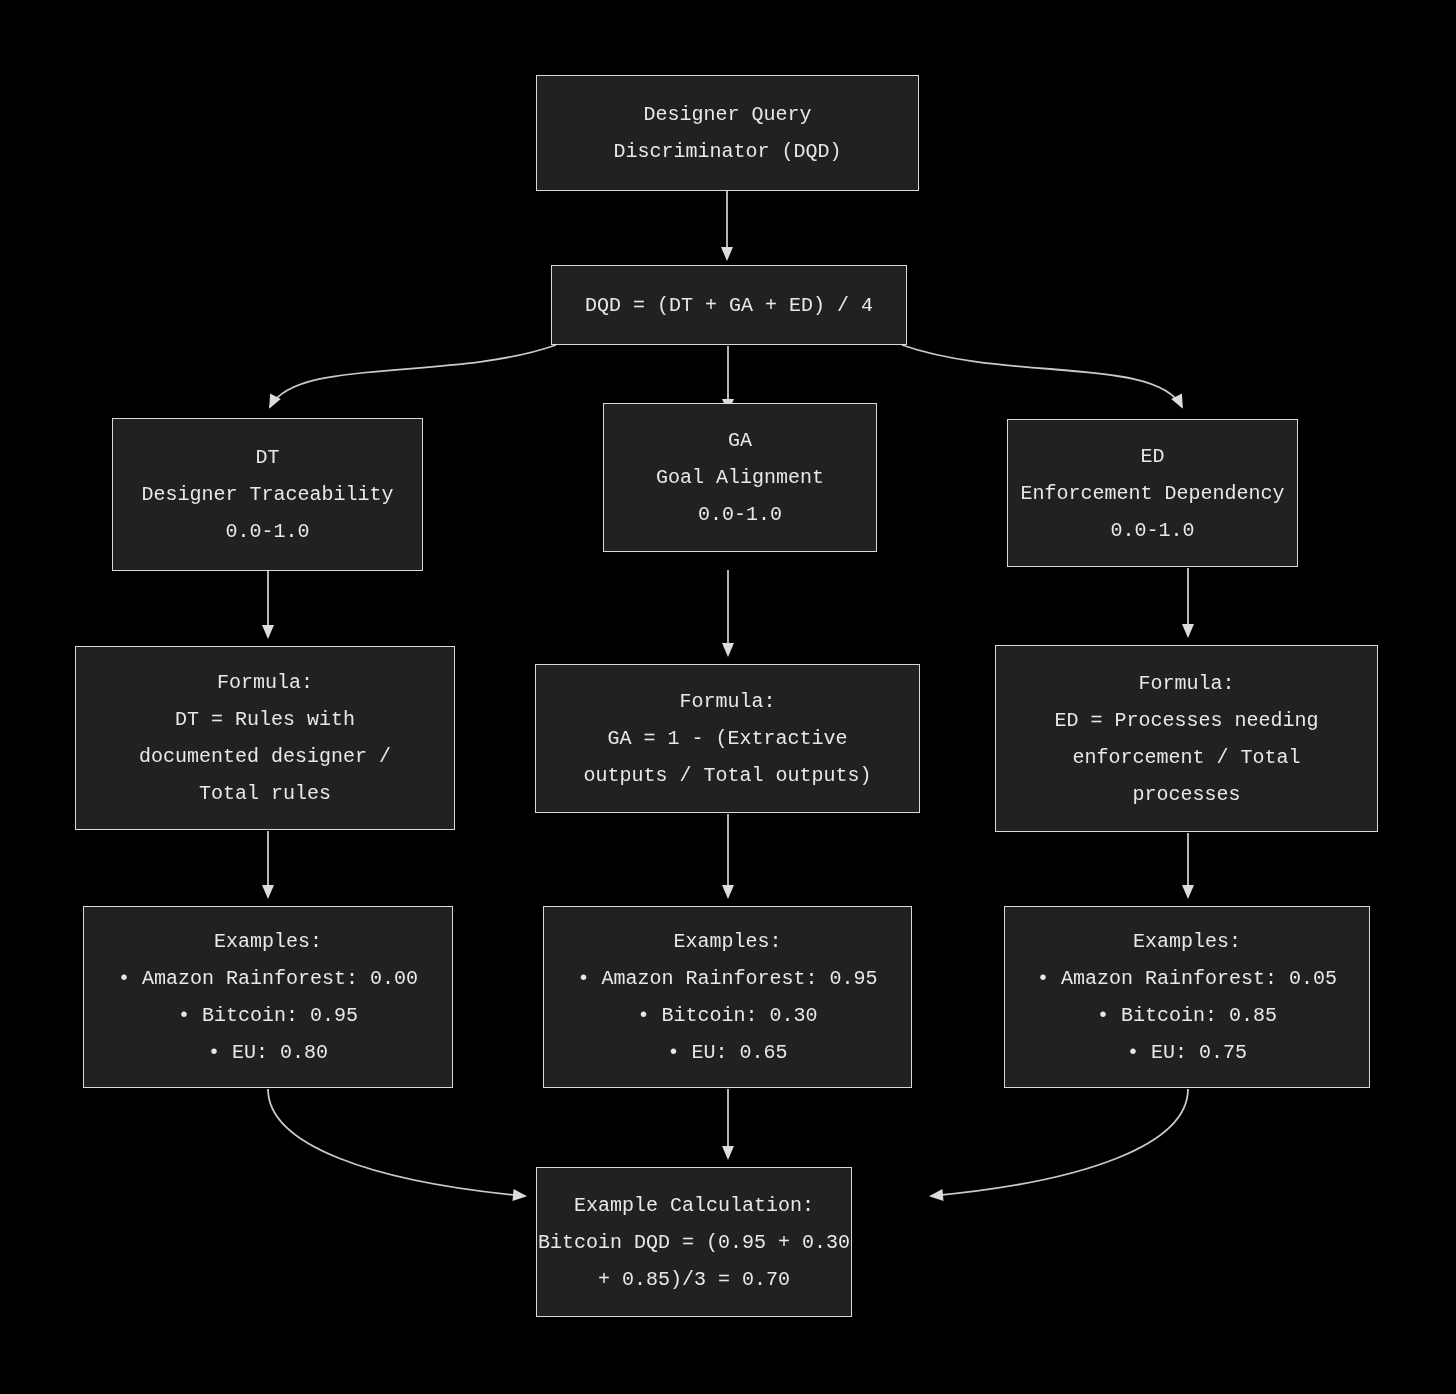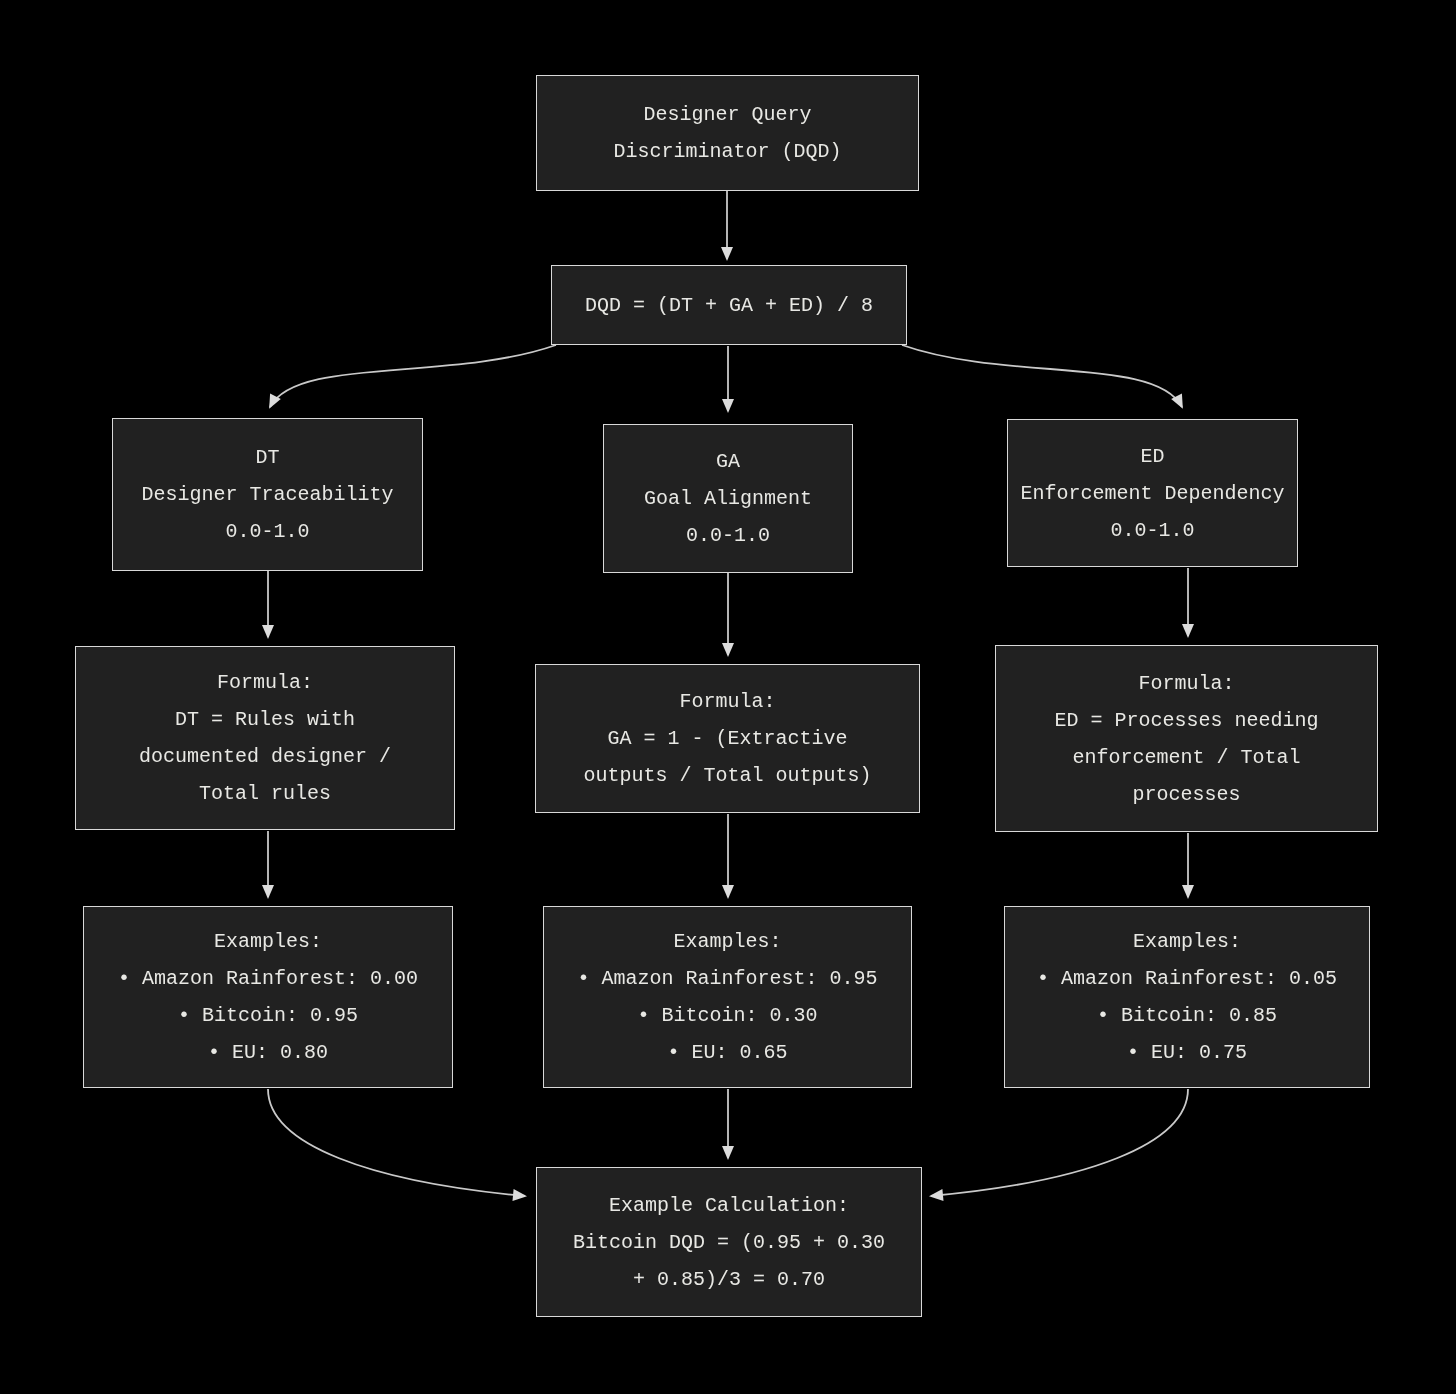--- a/index.html
+++ b/index.html
@@ -63,30 +63,30 @@
     <path class="edge" d="M 728 1089 L 728 1158" marker-end="url(#ah)"></path>
     <path class="edge" d="M 1188 1089 C 1188 1145, 1084 1182, 931 1196" marker-end="url(#ah)"></path>
   </svg>
 
   <div class="node" style="left:536px; top:75px; width:383px; height:116px">
     <span class="label">Designer Query
 Discriminator (DQD)</span>
   </div>
 
   <div class="node" style="left:551px; top:265px; width:356px; height:80px">
-    <span class="label">DQD = (DT + GA + ED) / 8</span>
+    <span class="label">DQD = (DT + GA + ED) / 4</span>
   </div>
 
   <div class="node" style="left:112px; top:418px; width:311px; height:153px">
     <span class="label">DT
 Designer Traceability
 0.0-1.0</span>
   </div>
 
-  <div class="node" style="left:603px; top:424px; width:250px; height:149px">
+  <div class="node" style="left:603px; top:403px; width:274px; height:149px">
     <span class="label">GA
 Goal Alignment
 0.0-1.0</span>
   </div>
 
   <div class="node" style="left:1007px; top:419px; width:291px; height:148px">
     <span class="label">ED
 Enforcement Dependency
 0.0-1.0</span>
   </div>
@@ -125,19 +125,19 @@
 • EU: 0.65</span>
   </div>
 
   <div class="node" style="left:1004px; top:906px; width:366px; height:182px">
     <span class="label">Examples:
 • Amazon Rainforest: 0.05
 • Bitcoin: 0.85
 • EU: 0.75</span>
   </div>
 
-  <div class="node" style="left:536px; top:1167px; width:386px; height:150px">
+  <div class="node" style="left:536px; top:1167px; width:316px; height:150px">
     <span class="label">Example Calculation:
 Bitcoin DQD = (0.95 + 0.30
 + 0.85)/3 = 0.70</span>
   </div>
 
 </div>
 
 </body></html>

